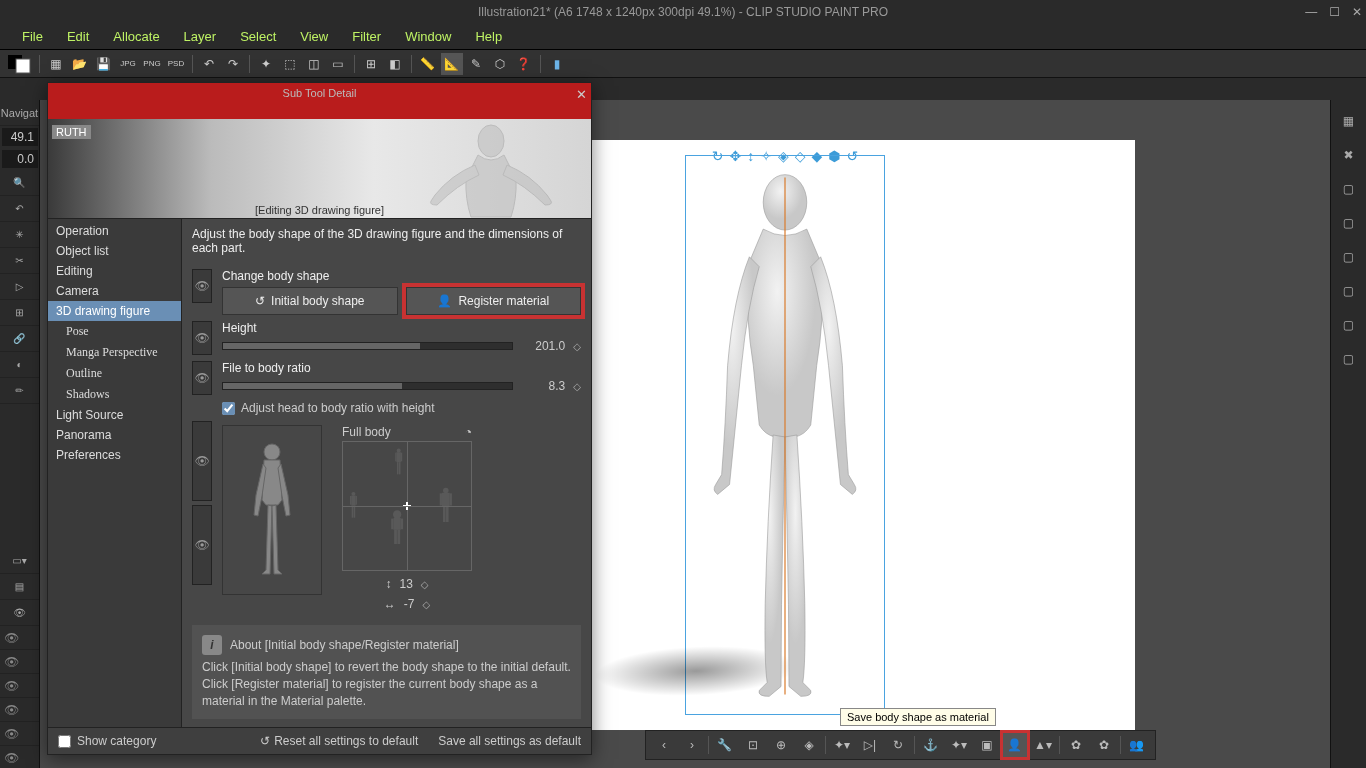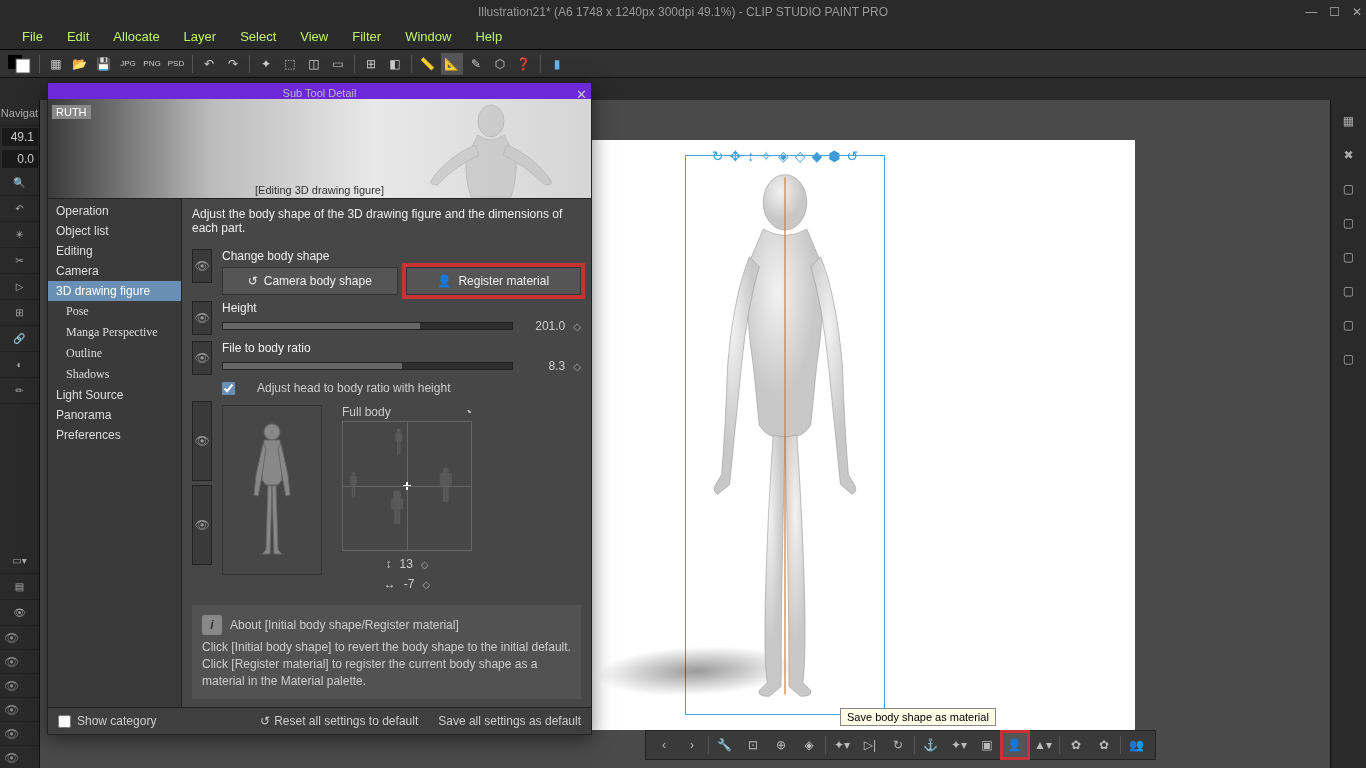--- a/index.html
+++ b/index.html
@@ -36,21 +36,21 @@
 .overlay-icons { position: absolute; top: 8px; left: 50%; transform: translateX(-50%); display: flex; gap: 6px; color: #3d9cd8; font-size: 14px; }
 .overlay-icons span { cursor: pointer; }
 .shadow { position:absolute; bottom:18px; left:-90px; width:200px; height:50px; background: radial-gradient(ellipse at center, rgba(0,0,0,.4), transparent 70%); transform: skewX(-35deg); }
 
 
 .man { position:relative; width:200px; height:540px; }
 .man svg { width:100%; height:100%; }
 
 
 .modal { position: absolute; left: 47px; top: 82px; width: 545px; background: #3a3a3a; border: 1px solid #222; box-shadow: 0 4px 18px rgba(0,0,0,.5); z-index: 50; }
-.modal-title { height: 16px; background: #6d28d9; text-align: center; font-size: 11px; color: #bbb; position: relative; line-height: 20px; border-bottom: 0; }
+.modal-title { height: 36px; background: #b91c1c; text-align: center; font-size: 11px; color: #bbb; position: relative; line-height: 20px; border-bottom: 0; }
 .modal-close { position: absolute; right: 4px; top: 2px; cursor: pointer; font-size: 13px; color: #ccc; }
 .modal-hero { height: 100px; background: linear-gradient(90deg, #3a3a3a 0%, #bbb 30%, #e8e8e8 60%, #d5d5d5 100%); position: relative; border-bottom: 1px solid #222; }
 .hero-tag { position:absolute; left:4px; top:6px; background:#888; color:#fff; font-size:11px; padding:1px 4px; }
 .hero-cap { position:absolute; bottom:2px; left:50%; transform:translateX(-50%); color:#333; font-size:11px; }
 .modal-body { display: flex; }
 .modal-nav { width: 134px; background: #3a3a3a; border-right: 1px solid #222; padding: 2px 0; }
 .mnav-item { padding: 3px 8px; font-size: 12px; color: #ddd; cursor: pointer; }
 .mnav-item.indent { padding-left: 18px; font-family: Liberation Serif, serif; }
 .mnav-item.sel { background: #6a8fb5; color: #fff; }
 .modal-content { flex: 1; padding: 8px 10px; background: #474747; display: flex; flex-direction: column; gap: 6px; }
@@ -61,21 +61,21 @@
 .sec-body { flex:1; }
 .sec-label { font-size: 12px; color: #eee; margin-bottom: 4px; }
 .btnrow { display:flex; gap:8px; }
 .mbtn { flex:1; background:#555; border:1px solid #333; height:28px; display:flex; align-items:center; justify-content:center; gap:6px; cursor:pointer; color:#eee; font-size:12px; }
 .mbtn.highlight { outline: 3px solid #c83232; outline-offset: 0; box-shadow: 0 0 0 4px #c83232; }
 .slider-row { display:flex; align-items:center; gap:8px; }
 .slider-track { flex:1; height:8px; background:#2e2e2e; border:1px solid #222; position:relative; }
 .slider-fill { height:100%; background:#666; }
 .slider-val { width:44px; text-align:right; font-size:12px; }
 .spin { font-size:10px; color:#aaa; }
-.chk { display:flex; align-items:center; gap:22px; font-size:12px; }
+.chk { display:flex; align-items:center; gap:6px; font-size:12px; }
 .chk input { accent-color:#6a8fb5; }
 .body-grid { display:flex; gap:20px; align-items:flex-start; margin-top:4px; }
 .mini-fig { width:100px; height:170px; background:#474747; border:1px solid #333; display:flex; align-items:center; justify-content:center; }
 .grid2 { width:130px; }
 .grid2-title { text-align:center; font-size:12px; margin-bottom:2px; display:flex; justify-content:space-between; }
 .grid2-box { width:130px; height:130px; border:1px solid #666; position:relative; background:#474747; }
 .grid2-box::before, .grid2-box::after { content:''; position:absolute; background:#666; }
 .grid2-box::before { left:50%; top:0; width:1px; height:100%; }
 .grid2-box::after { top:50%; left:0; height:1px; width:100%; }
 .cross { position:absolute; left:calc(50% - 4px); top:calc(50% - 4px); width:8px; height:8px; }
@@ -326,21 +326,21 @@
 
       <div class="sec">
         <div class="eye-col">
             <div class="eye">👁</div>
           </div>
         <div class="sec-body">
           <div class="sec-label">Change body shape</div>
           <div class="btnrow">
             <div class="mbtn">
               <span>↺</span>
-              <span>Camera body shape</span>
+              <span>Initial body shape</span>
             </div>
             <div class="mbtn highlight">
               <span>👤</span>
               <span>Register material</span>
             </div>
           </div>
         </div>
       </div>
 
       <div class="sec">

